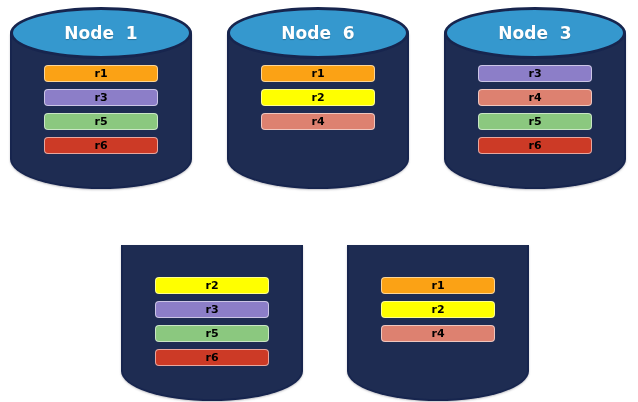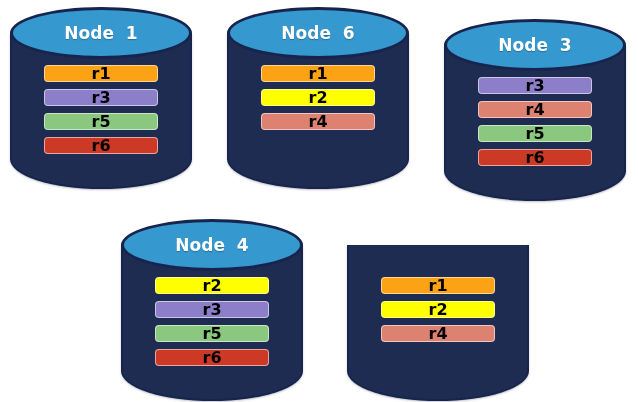--- a/index.html
+++ b/index.html
@@ -16,21 +16,21 @@
     background:var(--bg);
     font-family:"DejaVu Sans","Liberation Sans",sans-serif;
     position:relative;
     overflow:hidden;
   }
   .canvas{position:absolute;inset:0;width:638px;height:402px;}
 
   .cylinder{position:absolute;width:182px;height:182px;}
   .pos-1{left:10px;top:7px;}
   .pos-2{left:227px;top:7px;}
-  .pos-3{left:444px;top:19px;}
+  .pos-3{left:444px;top:7px;}
   .pos-4{left:121px;top:219px;}
   .pos-5{left:347px;top:219px;}
 
   .cyl-body{
     position:absolute;left:0;right:0;top:26px;bottom:0;
     background:var(--body);
     border:2px solid var(--outline);
     border-top:none;
     border-radius:0 0 50% 50% / 0 0 30px 30px;
     box-shadow:0 1px 2px rgba(120,120,130,0.45);
@@ -52,21 +52,21 @@
   .bars{
     position:absolute;left:0;right:0;top:58px;
     display:flex;flex-direction:column;align-items:center;gap:7px;
   }
   .bar{
     width:114px;height:17px;
     border:1px solid rgba(255,255,255,0.55);
     border-radius:4px;
     color:var(--bartext);
     font-weight:bold;
-    font-size:16px;
+    font-size:11px;
     line-height:15px;
     text-align:center;
   }
 </style>
 </head>
 <body>
 
 <div class="canvas">
 
   <div class="cylinder pos-1">
@@ -102,23 +102,20 @@
     <div class="bars">
       <div class="bar" style="background: rgb(140, 126, 200);">r3</div>
       <div class="bar" style="background: rgb(221, 129, 112);">r4</div>
       <div class="bar" style="background: rgb(139, 200, 127);">r5</div>
       <div class="bar" style="background: rgb(204, 58, 38);">r6</div>
     </div>
   </div>
 
   <div class="cylinder pos-4">
     <div class="cyl-body"></div>
-    <div class="cyl-top">
-      <span class="node-label">Node  4</span>
-    </div>
     <div class="bars">
       <div class="bar" style="background: rgb(255, 255, 0);">r2</div>
       <div class="bar" style="background: rgb(140, 126, 200);">r3</div>
       <div class="bar" style="background: rgb(139, 200, 127);">r5</div>
       <div class="bar" style="background: rgb(204, 58, 38);">r6</div>
     </div>
   </div>
 
   <div class="cylinder pos-5">
     <div class="cyl-body"></div>

